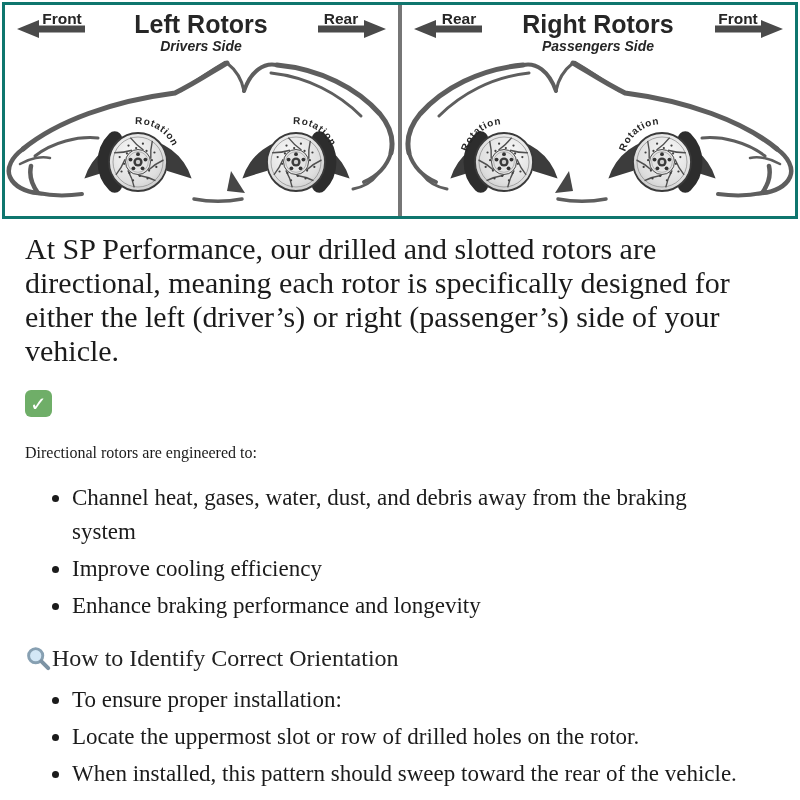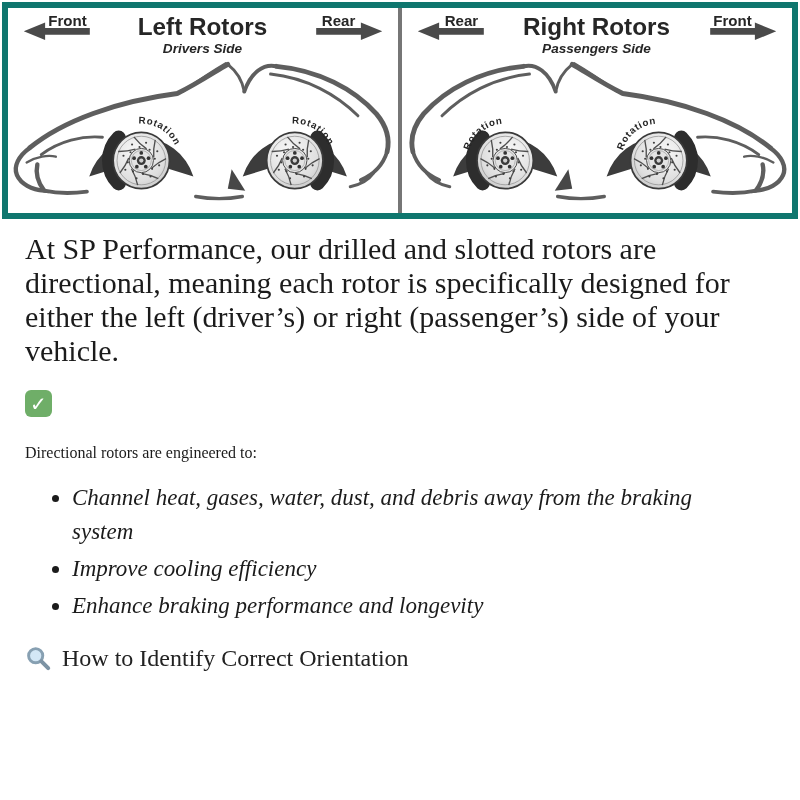--- a/index.html
+++ b/index.html
@@ -3,21 +3,21 @@
 <meta charset="utf-8">
 <style>
   html,body{margin:0;padding:0;}
   body{
     width:800px;height:800px;overflow:hidden;background:#ffffff;
     font-family:"Liberation Serif",serif;color:#1b1b1b;
   }
   
   .diagram{
     display:flex;margin:2px 2px 0 2px;height:217px;box-sizing:border-box;
-    border:6px solid #0f766e;background:#fff;
+    border:3px solid #0f766e;background:#fff;
   }
   .panel{flex:1 1 0;min-width:0;display:block;}
   .divider{width:4px;background:#767676;}
   .panel text{font-family:"Liberation Sans",sans-serif;fill:#262626;}
   .hdr-side{font-size:15.5px;font-weight:bold;text-anchor:middle;}
   .hdr-title{font-size:25px;font-weight:bold;text-anchor:middle;}
   .hdr-sub{font-size:14px;font-weight:bold;font-style:italic;text-anchor:middle;}
   .rot{font-size:10px;font-weight:bold;fill:#ffffff;letter-spacing:.8px;}
   .bodyline{stroke:#5e5e5e;fill:none;stroke-linecap:round;}
   .rotarrow{stroke:#ffffff;fill:none;stroke-width:3.5;}
@@ -28,25 +28,25 @@
     font-size:24px;font-weight:bold;margin:22px 0 0 0;
     display:flex;align-items:center;gap:11px;
   }
   .check{
     width:27px;height:27px;border-radius:6px;flex:0 0 auto;
     background:var(--check-green,#6fae68);color:#fff;
     display:flex;align-items:center;justify-content:center;
     font-family:"DejaVu Sans",sans-serif;font-size:20px;font-weight:bold;
   }
   .lead{font-size:16px;line-height:34px;margin:19px 0 0 0;}
-  ul{margin:11px 0 0 0;padding:0 0 0 47px;list-style:disc;font-style:italic;}
+  ul{margin:11px 0 0 0;padding:0 0 0 47px;list-style:disc;}
   li{font-size:23px;line-height:34px;max-width:680px;margin:0 0 3px 0;}
   .head2{
     font-size:24px;font-weight:normal;margin:22px 0 0 0;
-    display:flex;align-items:center;gap:10px;color:#222;
+    display:flex;align-items:center;color:#222;
   }
   .mag{width:27px;height:27px;flex:0 0 auto;}
 </style>
 </head>
 <body>
 
 <div class="diagram">
 
   <svg class="panel" viewBox="0 0 393 211">
     <defs>
@@ -201,14 +201,19 @@
   </ul>
 
   <h3 class="head2">
     <svg class="mag" viewBox="0 0 24 24">
       <circle cx="9.5" cy="9.5" r="6.3" fill="#d3e7f6" stroke="#87a0b2" stroke-width="2.6"></circle>
       <line x1="14.6" y1="14.6" x2="20.6" y2="20.6" stroke="#7d93a4" stroke-width="3.6" stroke-linecap="round"></line>
     </svg>
     <span>How to Identify Correct Orientation</span>
   </h3>
 
+  <ul>
+    <li>To ensure proper installation:</li>
+    <li>Locate the uppermost slot or row of drilled holes on the rotor.</li>
+    <li>When installed, this pattern should sweep toward the rear of the vehicle.</li>
+  </ul>
 
 </div>
 
 </body></html>

